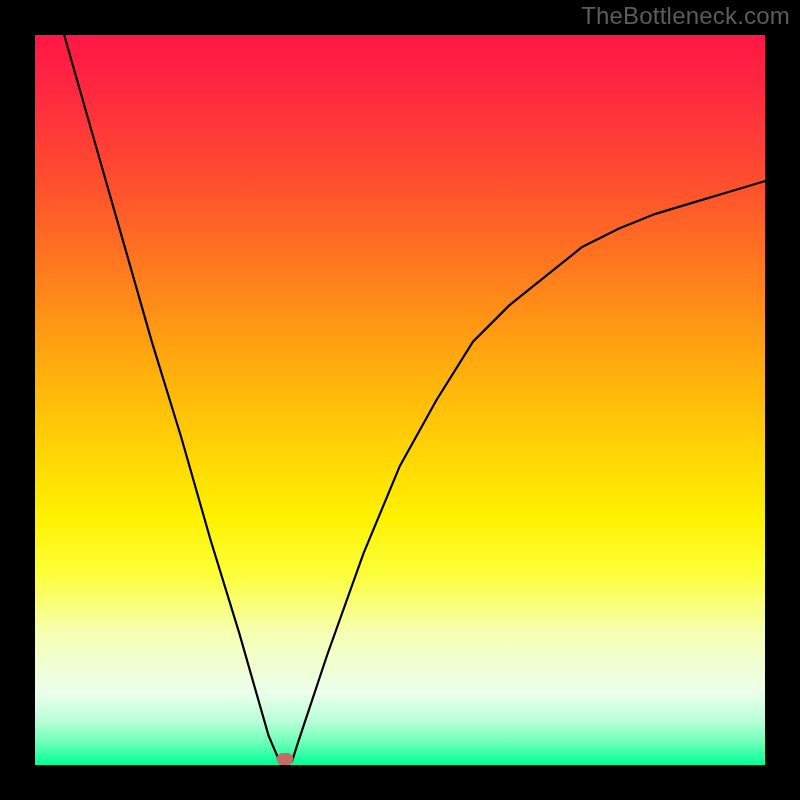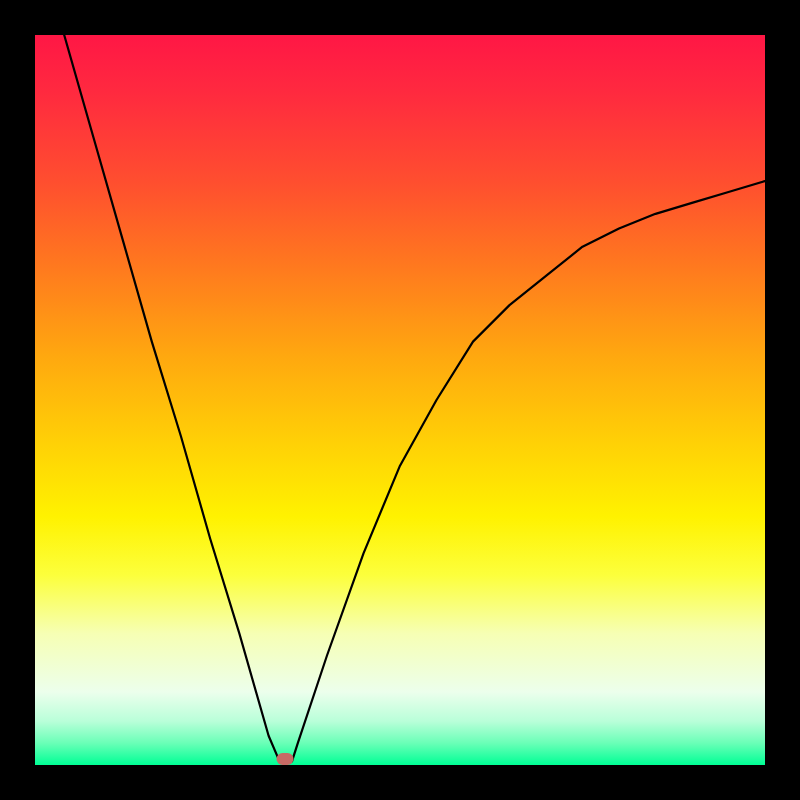--- a/index.html
+++ b/index.html
@@ -57,19 +57,20 @@
     left: 0; top: 0;
     width: 100%;
     height: 100%;
     z-index: 2;
   }
 </style>
 </head>
 <body>
 
 <div class="chart-container">
+  <div class="watermark">TheBottleneck.com</div>
   <div class="plot-area">
     <svg class="curve" viewBox="0 0 730 730" preserveAspectRatio="none">
       <path d="M 29.20 0.00 L 58.40 102.20 L 87.60 204.40 L 116.80 306.60 L 146.00 401.50 L 175.20 503.70 L 204.40 598.60 L 233.60 700.80 L 244.55 726.35 L 256.96 726.35 L 262.80 708.10 L 292.00 620.50 L 328.50 518.30 L 365.00 430.70 L 401.50 365.00 L 438.00 306.60 L 474.50 270.10 L 511.00 240.90 L 547.50 211.70 L 584.00 193.45 L 620.50 178.85 L 657.00 167.90 L 693.50 156.95 L 730.00 146.00 " fill="none" stroke="#000" stroke-width="2.2" stroke-linejoin="round" stroke-linecap="round"></path>
     </svg>
     <div class="marker" style="left: 249.66px; top: 724.16px;"></div>
   </div>
 </div>
 
 </body></html>

